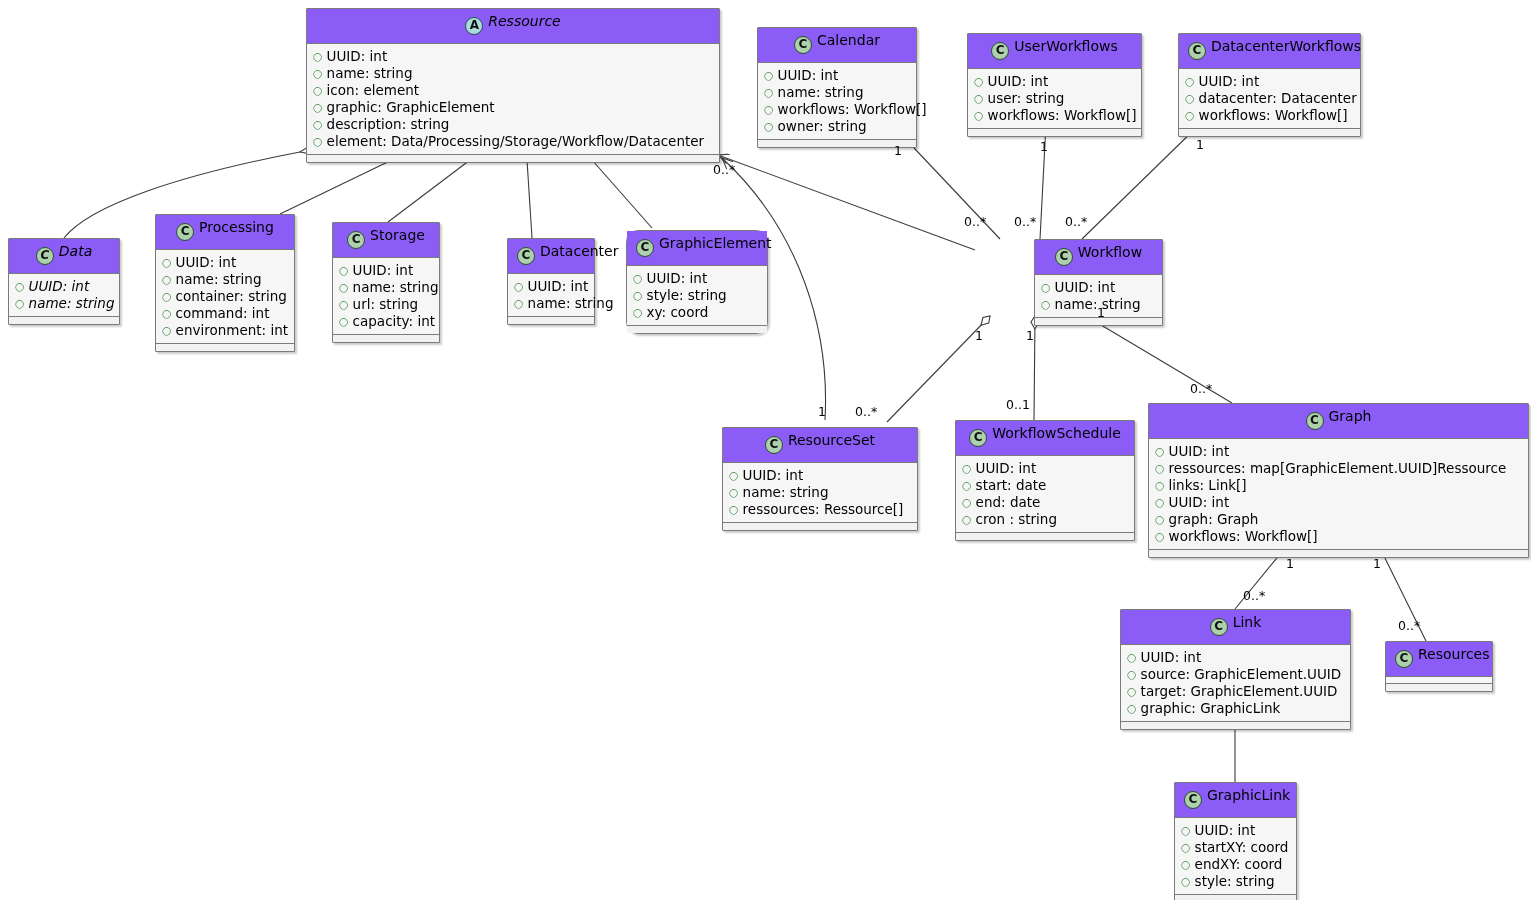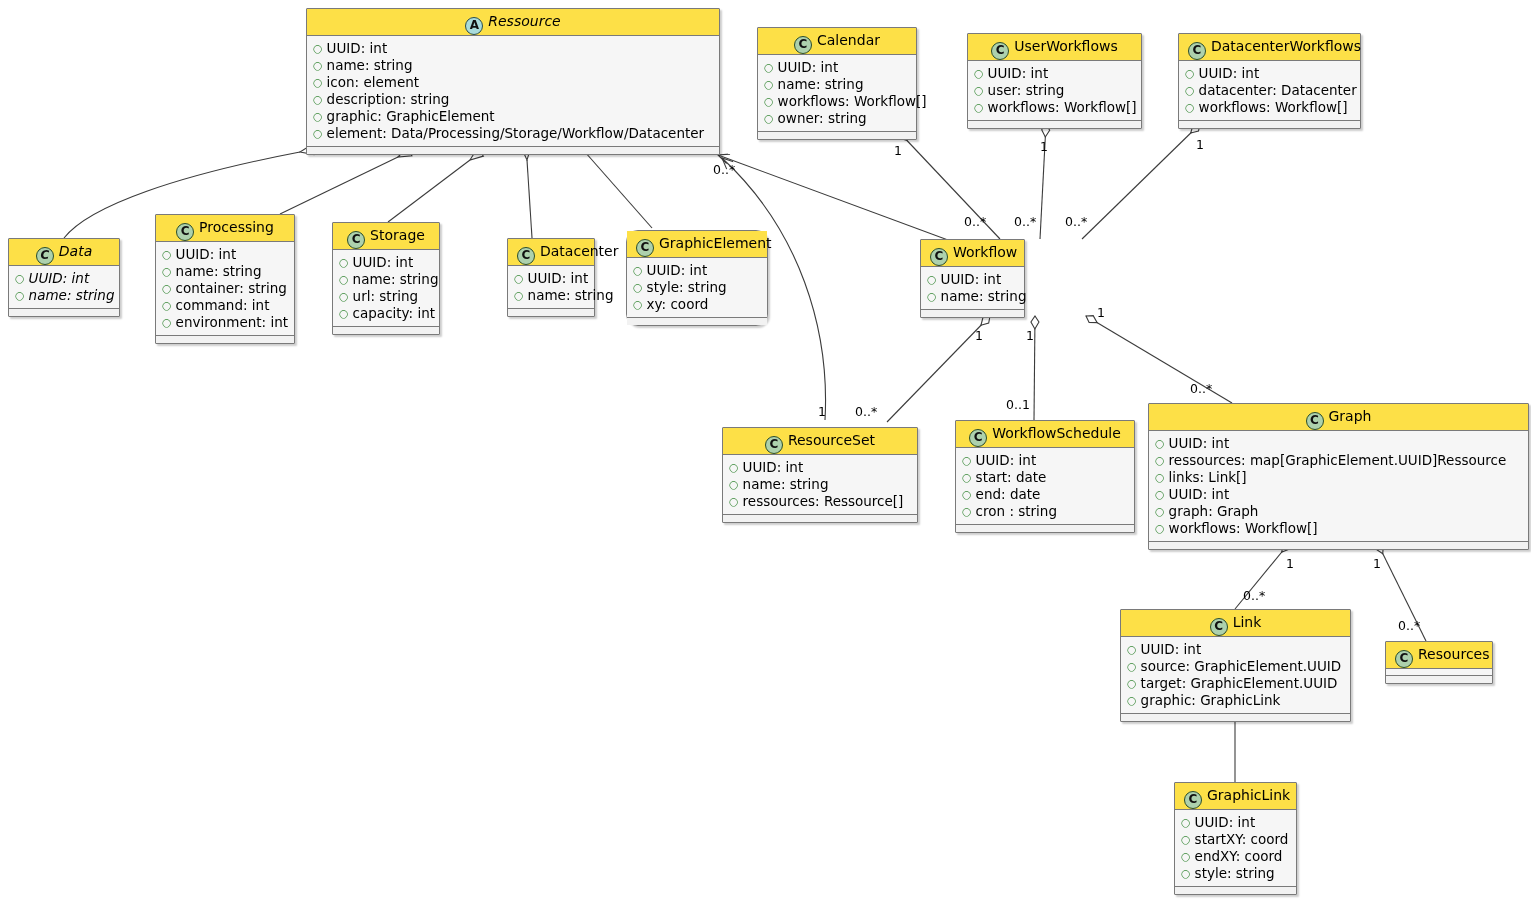--- a/index.html
+++ b/index.html
@@ -29,24 +29,24 @@
     position: absolute;
     box-sizing: border-box;
     border: 1px solid #7a7a7a;
     background: #f2f2f2;
     box-shadow: 2px 2px 2px rgba(0,0,0,0.20);
     border-radius: 1px;
     z-index: 5;
   }
   .class-header {
     box-sizing: border-box;
-    padding: 4px 9px 0 9px;
+    padding: 4px 9px 8px 9px;
     text-align: center;
     border-bottom: 1px solid #7a7a7a;
-    background: #fde047;
+    background: #8b5cf6;
     white-space: nowrap;
     line-height: 16px;
   }
   .class-icon {
     display: inline-block;
     width: 16px;
     height: 16px;
     border-radius: 50%;
     border: 1px solid #2a4d2a;
     background: #add1ad;
@@ -158,22 +158,22 @@
     </g>
   </svg>
 
   <div id="classes-layer">
       <div class="uml-class" style="left: 306px; top: 8px; width: 414px;">
         <div class="class-header"><span class="class-icon abstract">A</span><span class="class-title abstract">Ressource</span></div>
         <div class="class-body">
           <div class="attr"><span class="vis">○</span><span>UUID: int</span></div>
           <div class="attr"><span class="vis">○</span><span>name: string</span></div>
           <div class="attr"><span class="vis">○</span><span>icon: element</span></div>
+          <div class="attr"><span class="vis">○</span><span>graphic: GraphicElement</span></div>
           <div class="attr"><span class="vis">○</span><span>description: string</span></div>
-          <div class="attr"><span class="vis">○</span><span>graphic: GraphicElement</span></div>
           <div class="attr"><span class="vis">○</span><span>element: Data/Processing/Storage/Workflow/Datacenter</span></div>
         </div>
         <div class="class-footer"></div>
       </div>
       <div class="uml-class" style="left: 757px; top: 27px; width: 160px;">
         <div class="class-header"><span class="class-icon">C</span><span class="class-title">Calendar</span></div>
         <div class="class-body">
           <div class="attr"><span class="vis">○</span><span>UUID: int</span></div>
           <div class="attr"><span class="vis">○</span><span>name: string</span></div>
           <div class="attr"><span class="vis">○</span><span>workflows: Workflow[]</span></div>
@@ -238,21 +238,21 @@
       </div>
       <div class="uml-class" style="left: 626px; top: 230px; width: 142px; border-radius: 12px;">
         <div class="class-header"><span class="class-icon">C</span><span class="class-title">GraphicElement</span></div>
         <div class="class-body">
           <div class="attr"><span class="vis">○</span><span>UUID: int</span></div>
           <div class="attr"><span class="vis">○</span><span>style: string</span></div>
           <div class="attr"><span class="vis">○</span><span>xy: coord</span></div>
         </div>
         <div class="class-footer"></div>
       </div>
-      <div class="uml-class" style="left: 920px; top: 239px; width: 105px;">
+      <div class="uml-class" style="left: 1034px; top: 239px; width: 129px;">
         <div class="class-header"><span class="class-icon">C</span><span class="class-title">Workflow</span></div>
         <div class="class-body">
           <div class="attr"><span class="vis">○</span><span>UUID: int</span></div>
           <div class="attr"><span class="vis">○</span><span>name: string</span></div>
         </div>
         <div class="class-footer"></div>
       </div>
       <div class="uml-class" style="left: 722px; top: 427px; width: 196px;">
         <div class="class-header"><span class="class-icon">C</span><span class="class-title">ResourceSet</span></div>
         <div class="class-body">

